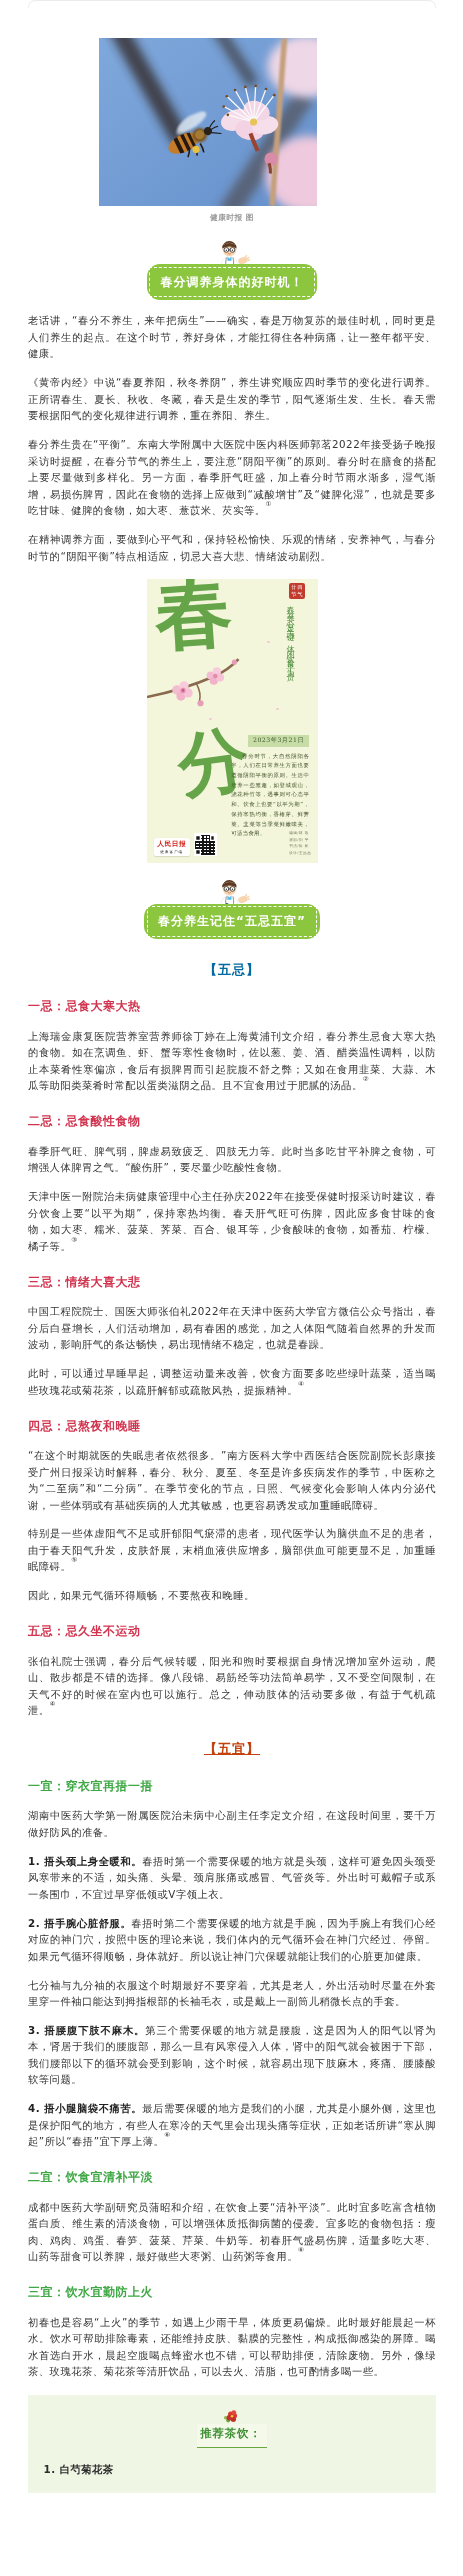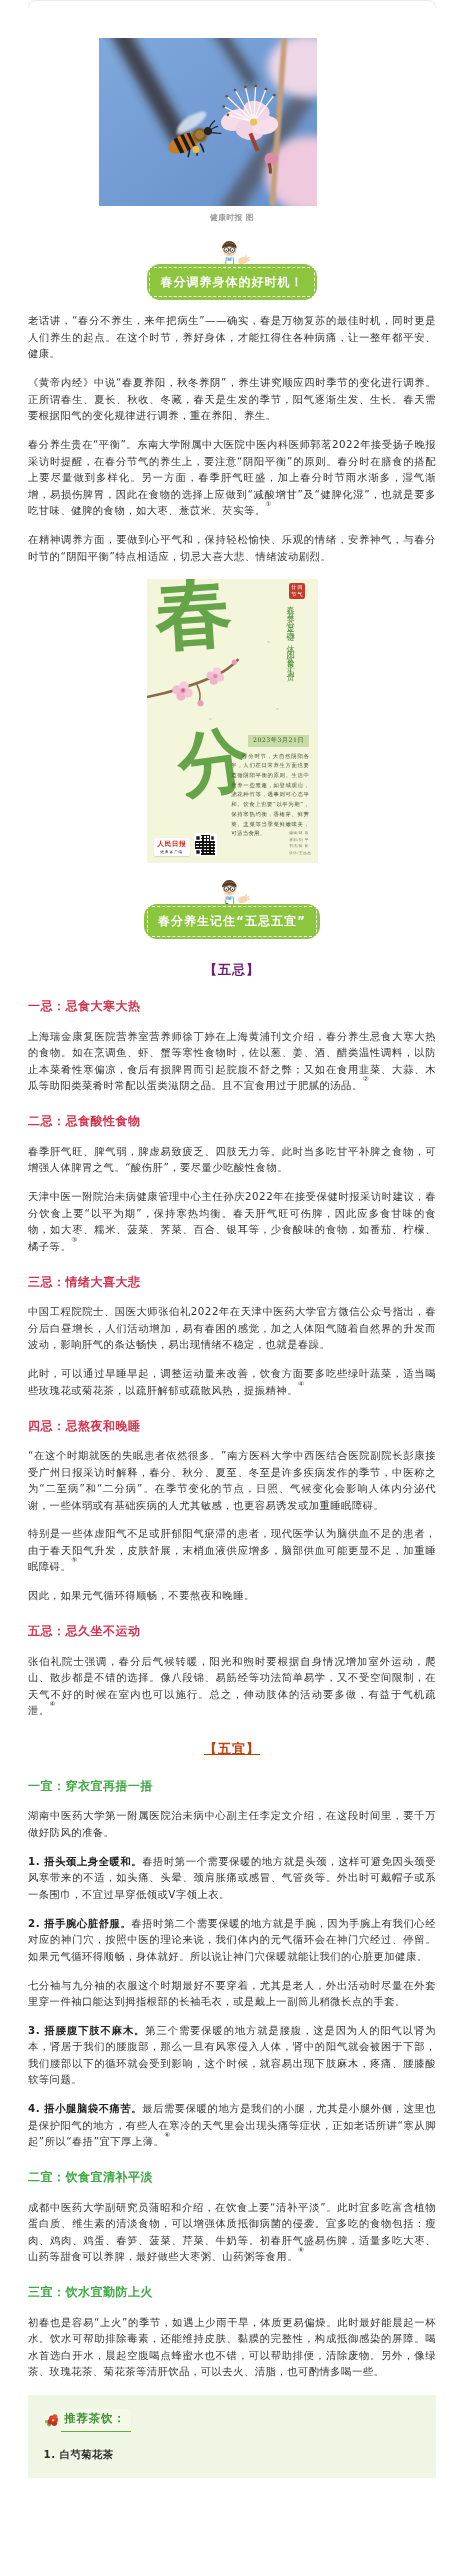--- a/index.html
+++ b/index.html
@@ -14,21 +14,21 @@
     border-radius:7.2px 7.2px 0 0;background:#fff;
   }
   .content{padding:20.6px 28px 0;}
   p.para{font-size:10.3px;line-height:16.5px;letter-spacing:0.5px;text-align:justify;margin:12.4px 0;}
   p.para strong{font-weight:bold;color:#222;}
   sup.ref{font-size:6.7px;line-height:0;position:relative;top:-3.6px;letter-spacing:0;}
   h3.h-red,h3.h-green{font-size:12px;margin:19.6px 0 5.2px;letter-spacing:0.5px;font-weight:bold;}
   h3.h-red{color:#D2344F;}
   h3.h-green{color:#3FA845;}
   h2.hc-red,h2.hc-green{font-size:13px;text-align:center;margin:21.6px 0 6.2px;letter-spacing:1px;font-weight:bold;}
-  h2.hc-red{color:#701a75;}
+  h2.hc-red{color:#0369a1;}
   h2.hc-green{color:#c2410c;text-decoration:underline;}
 
   
   figure.photo{margin:17.5px 0 2.1px;padding:0;font-weight:bold;}
   .photo-frame{width:218px;height:168px;margin-left:71px;overflow:hidden;background:#7FA8DC;}
   .photo-frame svg{display:block;}
   figcaption{font-size:7.7px;color:#9a9a9a;text-align:center;margin-top:7.2px;letter-spacing:0.5px;}
 
   
   .doc-banner{text-align:center;margin:14.4px 0 4.1px;}
@@ -91,21 +91,21 @@
     box-shadow:inset 0 0 0 1.3px #fff, inset 0 0 0 2.6px #151515;
   }
   .qr-inner::before{left:0;top:0;}
   .qr-inner::after{right:0;top:0;}
   .qr-corner{position:absolute;left:0;bottom:0;width:5.7px;height:5.7px;background:#151515;
     box-shadow:inset 0 0 0 1.3px #fff, inset 0 0 0 2.6px #151515;}
   .p-credits{margin-left:auto;display:flex;flex-direction:column;font-size:3.6px;color:#77775f;line-height:1.8;letter-spacing:0.5px;}
 
   
   .teabox{background:#EFF6E3;margin:15.5px 0;padding:5.2px 15.5px 14.4px;}
-  .tea-header{display:flex;align-items:center;margin-top:8.2px;}
+  .tea-header{display:flex;align-items:center;margin-top:8.2px;flex-direction:column;}
   .tea-header-label{
     font-size:11.3px;font-weight:bold;color:#3E8F33;letter-spacing:1px;
     border-bottom:1.5px solid #67A93C;padding:2.1px 5.2px 5.2px 3.1px;background:#F4F9EA;
   }
   .flower{margin-right:2.1px;}
   .tea-title{font-size:10.3px;font-weight:bold;color:#2d2d2d;margin:15.5px 0 2.1px;letter-spacing:0.5px;}
 </style>
 </head>
 <body>
 

